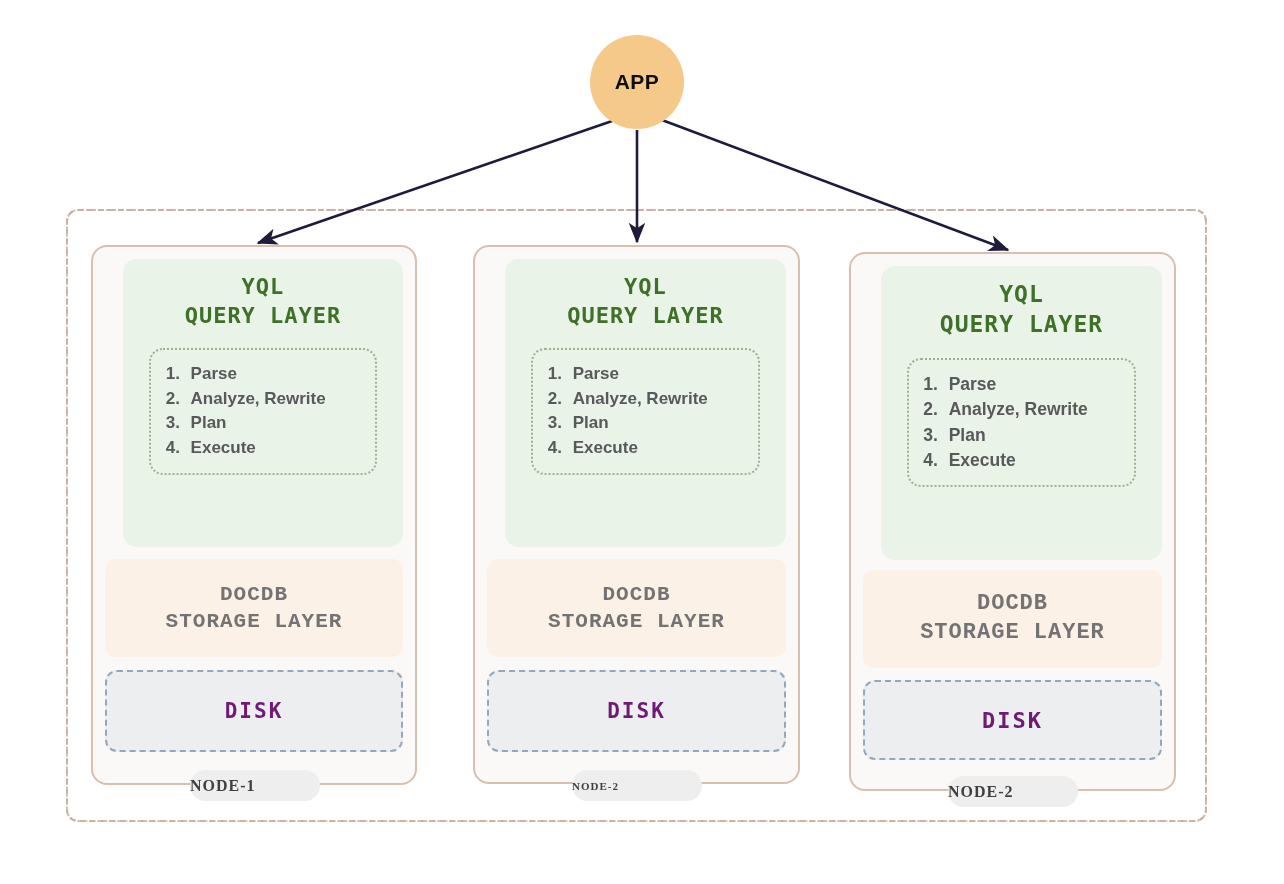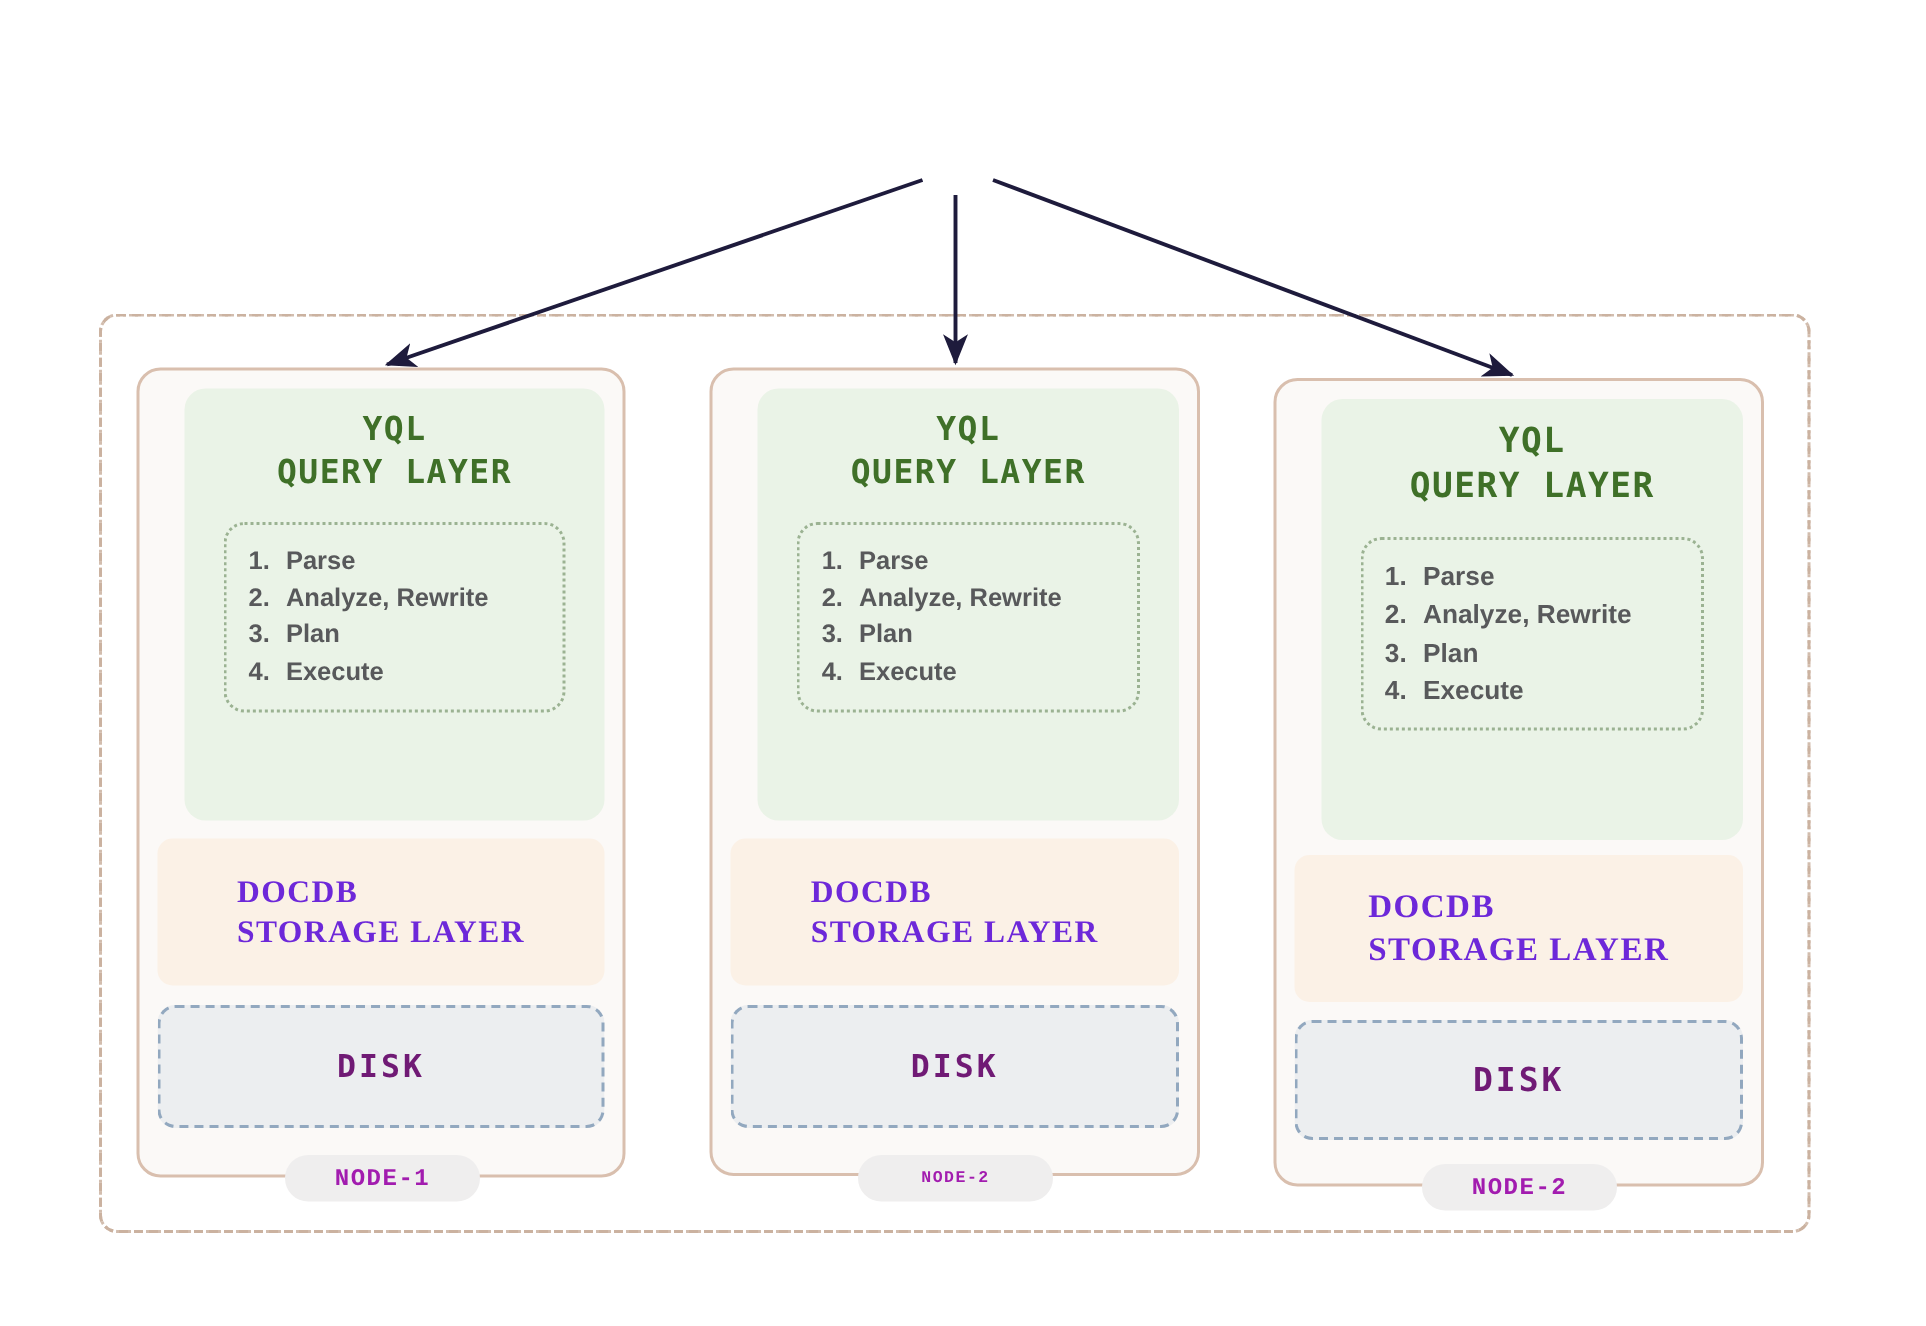--- a/index.html
+++ b/index.html
@@ -139,24 +139,24 @@
   
   .docdb-panel {
     background: #fbf1e6;
     border-radius: 10px;
     display: flex;
     align-items: center;
     justify-content: center;
     box-sizing: border-box;
   }
   .docdb-title {
-    font-family: Liberation Serif, serif;
-    font-weight: bold;
-    color: #6d28d9;
-    text-align: left;
+    font-family: Liberation Mono, monospace;
+    font-weight: bold;
+    color: #737373;
+    text-align: center;
     line-height: 1.30;
     letter-spacing: 1px;
   }
 
   
   .disk-panel {
     background: #eceef0;
     border: 2px dashed #92a8bf;
     border-radius: 12px;
     display: flex;
@@ -171,24 +171,24 @@
     letter-spacing: 2px;
   }
 
   
   .node-badge {
     position: absolute;
     background: #efeeee;
     border-radius: 999px;
     display: flex;
     align-items: center;
-    justify-content: center;
-    font-family: Liberation Mono, monospace;
-    font-weight: bold;
-    color: #a21caf;
+    justify-content: flex-start;
+    font-family: Liberation Serif, serif;
+    font-weight: bold;
+    color: #404040;
     letter-spacing: 1px;
     z-index: 12;
     white-space: nowrap;
   }
 </style>
 </head>
 <body>
 
 <div id="canvas">
 
@@ -199,20 +199,23 @@
     <defs>
       <marker id="ah" markerWidth="9" markerHeight="9" refX="7.4" refY="3.2" orient="auto" markerUnits="strokeWidth">
         <path d="M0,0 L8,3.2 L0,6.4 L2.1,3.2 Z" fill="#1e1b3c"></path>
       </marker>
     </defs>
     <line x1="615" y1="120" x2="258" y2="243" stroke="#1e1b3c" stroke-width="2.6" marker-end="url(#ah)"></line>
     <line x1="637" y1="130" x2="637" y2="242" stroke="#1e1b3c" stroke-width="2.6" marker-end="url(#ah)"></line>
     <line x1="662" y1="120" x2="1008" y2="250" stroke="#1e1b3c" stroke-width="2.6" marker-end="url(#ah)"></line>
   </svg>
 
+  <div class="app-node">
+    <span class="app-label">APP</span>
+  </div>
 
   <div class="node" style="left:91px; top:245px; width:326px; height:540px;">
     <div class="node-inner">
       <div class="yql-panel" style="height:288px;">
         <div class="yql-title" style="font-size:22px;">
           <div>YQL</div>
           <div>QUERY LAYER</div>
         </div>
         <div class="steps-box" style="margin-top:18px;">
           <ol class="steps-list" style="font-size:17px;">

